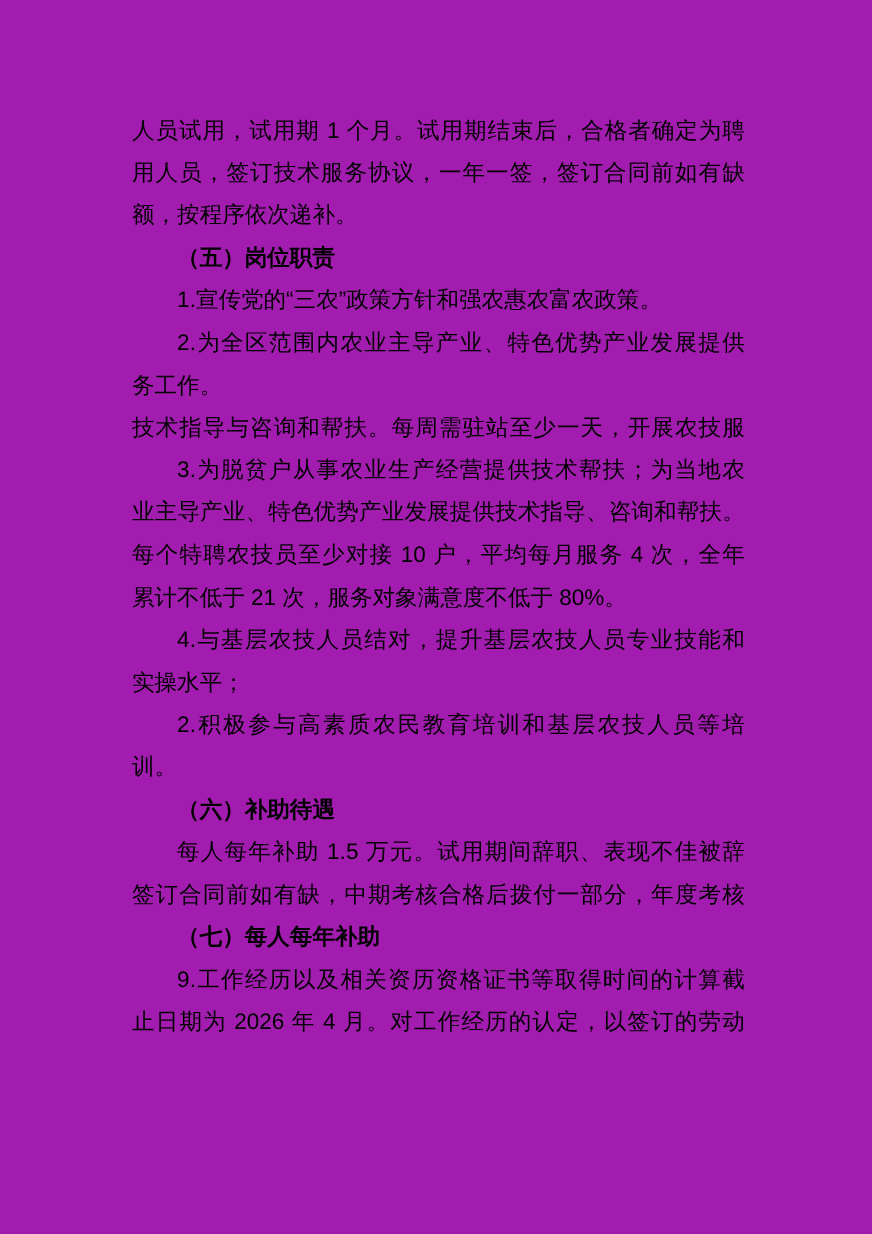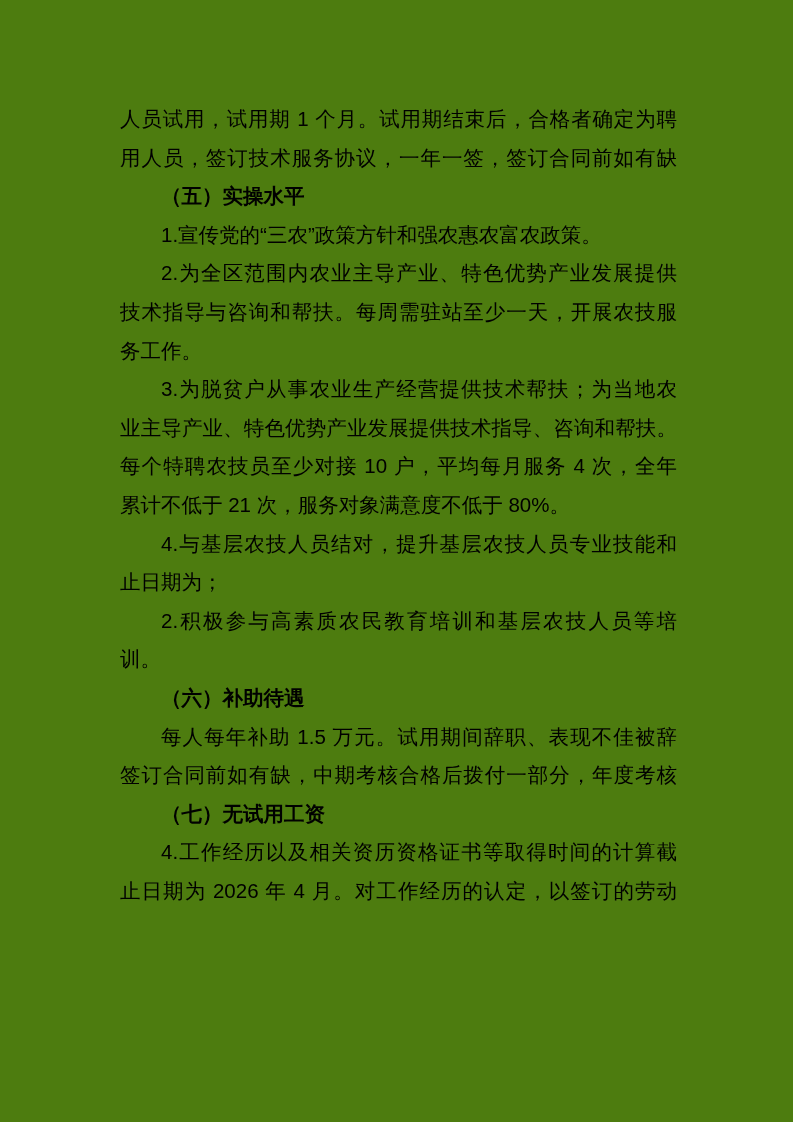--- a/index.html
+++ b/index.html
@@ -37,37 +37,38 @@
   .line.indent {
     text-indent: 2em;
   }
   .line.heading {
     font-weight: 700;
   }
 </style>
 </head>
 <body>
 
-<div class="page" style="background: #4d7c0f; text-decoration: underline;">
+<div class="page" style="background: #a21caf; text-decoration: underline;">
   <div class="text-block" style="color: rgb(0, 0, 0);">
       <div class="line fill">人员试用，试用期 1 个月。试用期结束后，合格者确定为聘</div>
       <div class="line fill">用人员，签订技术服务协议，一年一签，签订合同前如有缺</div>
-      <div class="line heading indent">（五）实操水平</div>
+      <div class="line">额，按程序依次递补。</div>
+      <div class="line heading indent">（五）岗位职责</div>
       <div class="line indent">1.宣传党的“三农”政策方针和强农惠农富农政策。</div>
       <div class="line indent fill">2.为全区范围内农业主导产业、特色优势产业发展提供</div>
+      <div class="line">务工作。</div>
       <div class="line fill">技术指导与咨询和帮扶。每周需驻站至少一天，开展农技服</div>
-      <div class="line">务工作。</div>
       <div class="line indent fill">3.为脱贫户从事农业生产经营提供技术帮扶；为当地农</div>
       <div class="line fill">业主导产业、特色优势产业发展提供技术指导、咨询和帮扶。</div>
       <div class="line fill">每个特聘农技员至少对接 10 户，平均每月服务 4 次，全年</div>
       <div class="line">累计不低于 21 次，服务对象满意度不低于 80%。</div>
       <div class="line indent fill">4.与基层农技人员结对，提升基层农技人员专业技能和</div>
-      <div class="line">止日期为；</div>
+      <div class="line">实操水平；</div>
       <div class="line indent fill">2.积极参与高素质农民教育培训和基层农技人员等培</div>
       <div class="line">训。</div>
       <div class="line heading indent">（六）补助待遇</div>
       <div class="line indent fill">每人每年补助 1.5 万元。试用期间辞职、表现不佳被辞</div>
       <div class="line fill">签订合同前如有缺，中期考核合格后拨付一部分，年度考核</div>
-      <div class="line heading indent">（七）无试用工资</div>
-      <div class="line indent fill">4.工作经历以及相关资历资格证书等取得时间的计算截</div>
+      <div class="line heading indent">（七）每人每年补助</div>
+      <div class="line indent fill">9.工作经历以及相关资历资格证书等取得时间的计算截</div>
       <div class="line fill">止日期为 2026 年 4 月。对工作经历的认定，以签订的劳动</div>
     </div>
 </div>
 
 </body></html>

